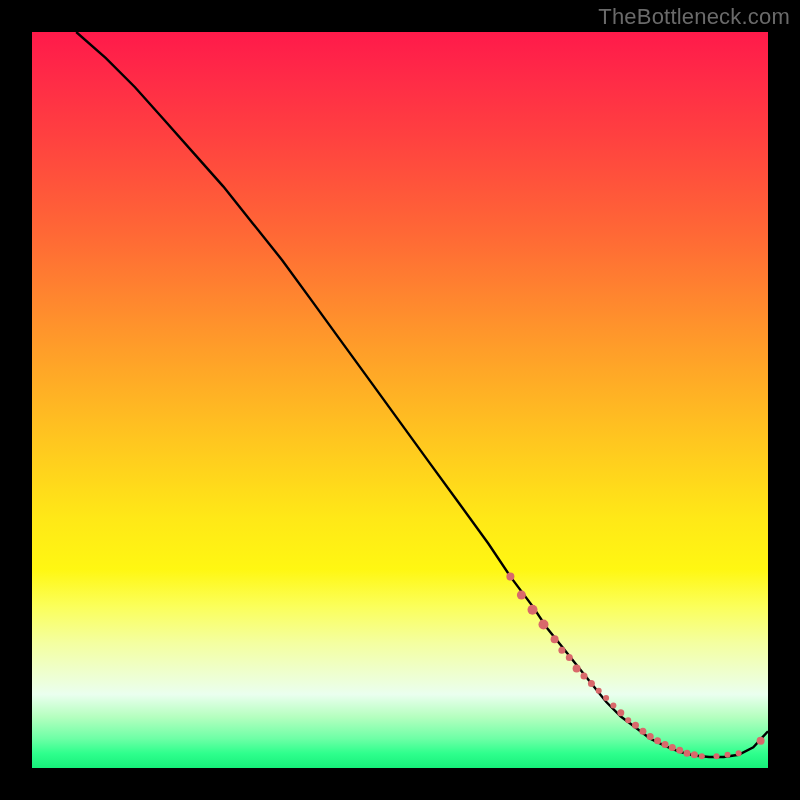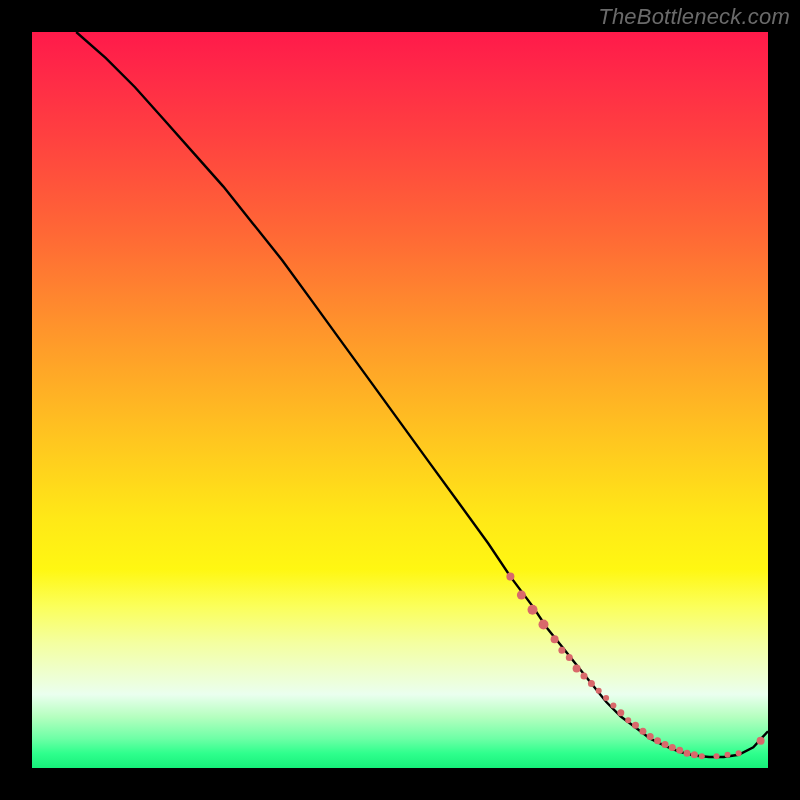--- a/index.html
+++ b/index.html
@@ -9,21 +9,20 @@
     height: 800px;
     background: #000;
     overflow: hidden;
     font-family: Arial, Helvetica, sans-serif;
   }
   .outer {
     position: relative;
     width: 800px;
     height: 800px;
     background: #000;
-    font-style: italic;
   }
   .watermark {
     position: absolute;
     top: 4px;
     right: 10px;
     color: #6a6a6a;
     font-size: 22px;
     font-weight: 500;
     letter-spacing: 0.2px;
     z-index: 30;

